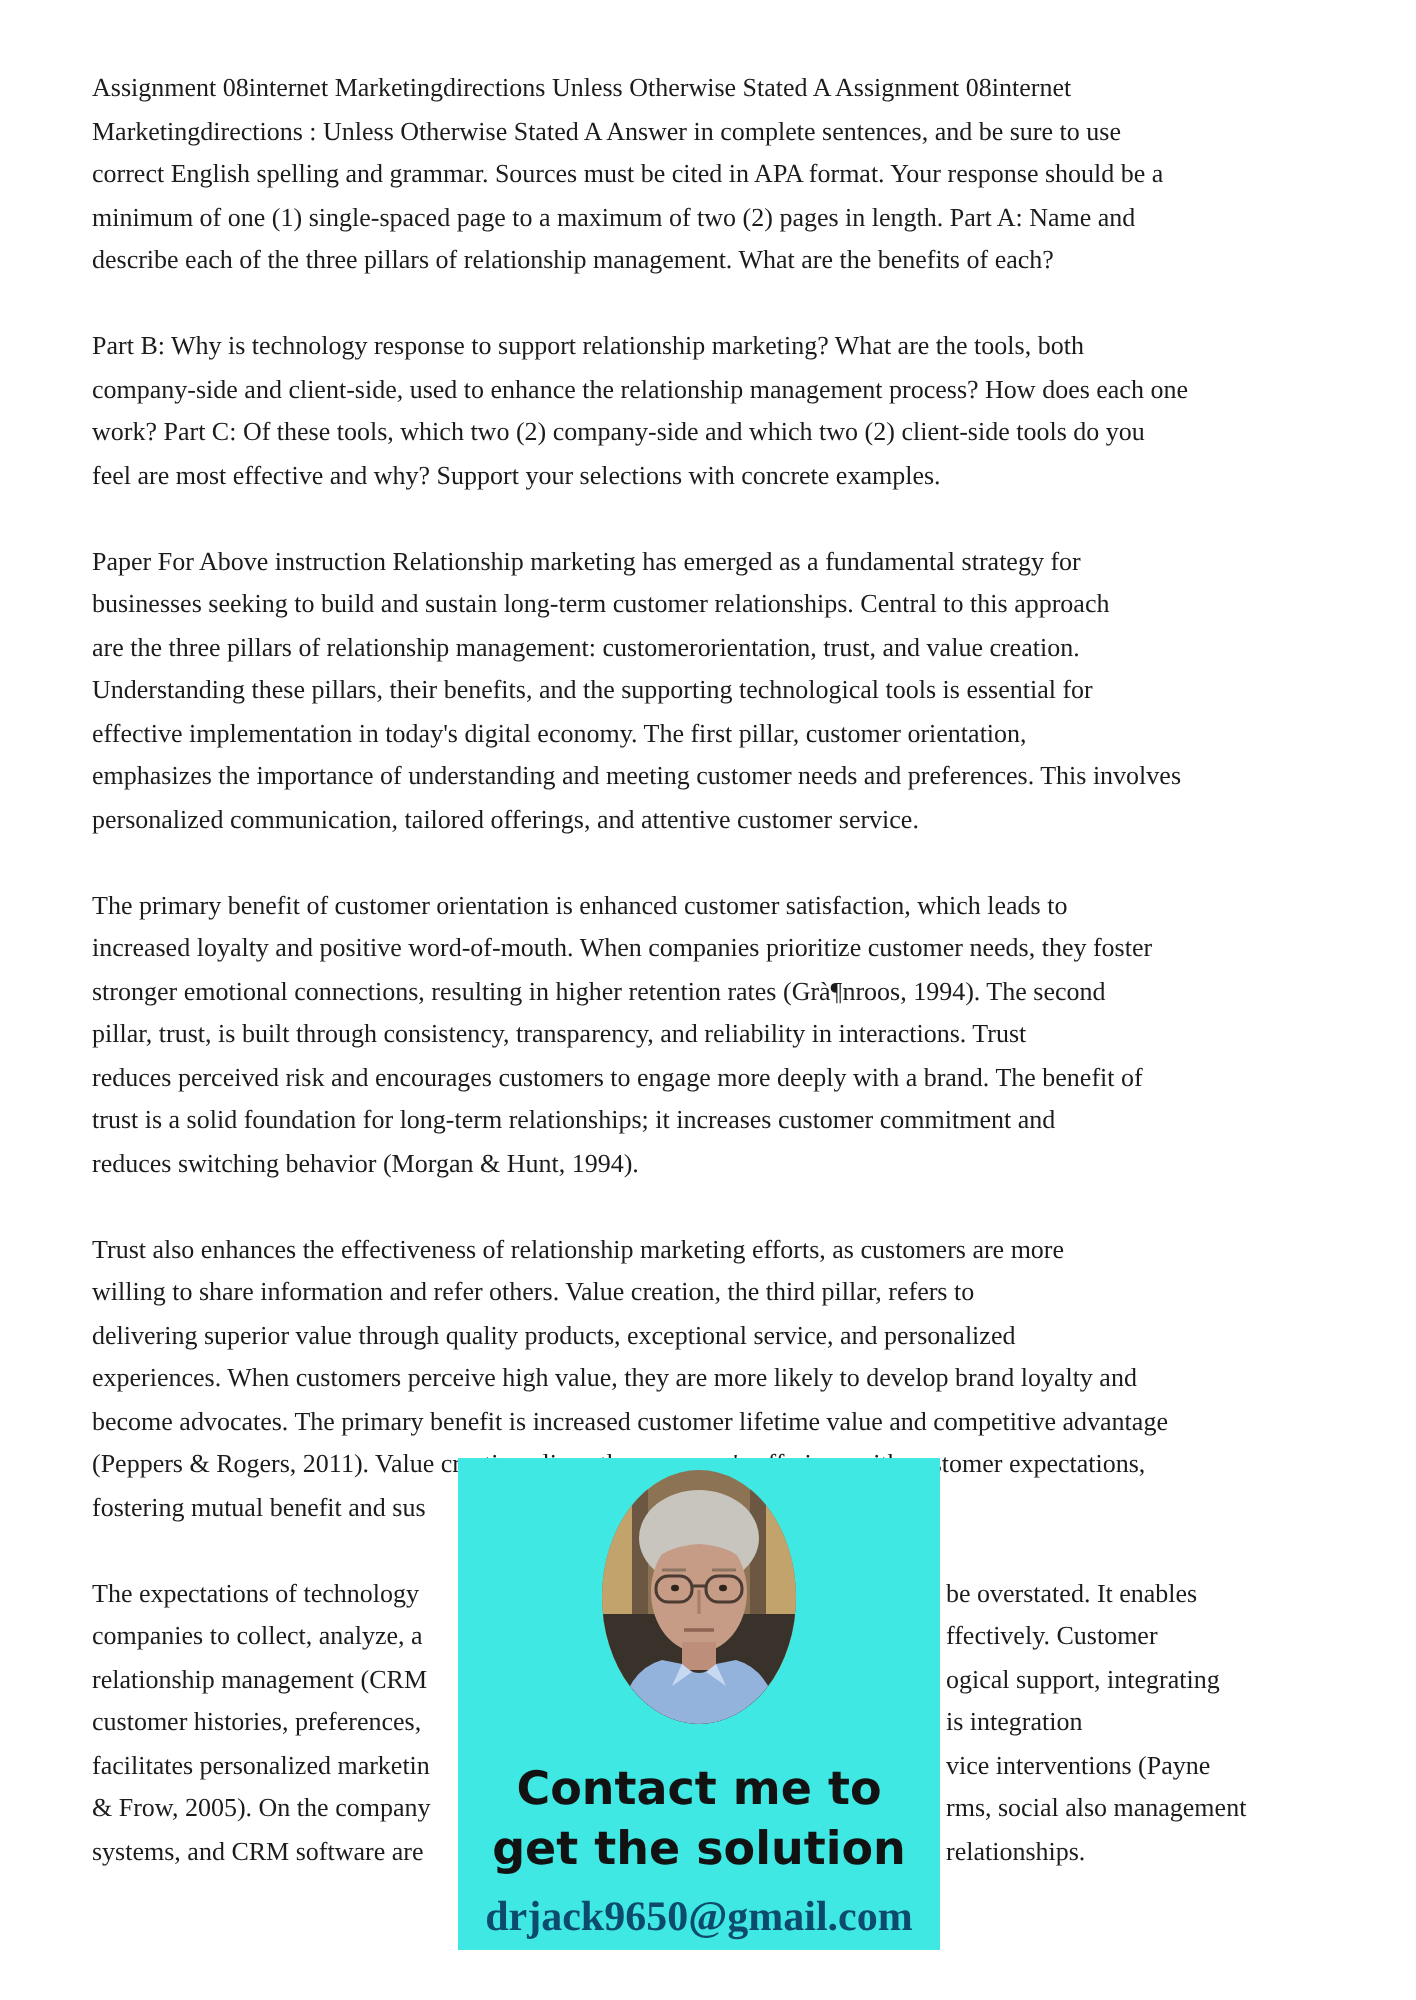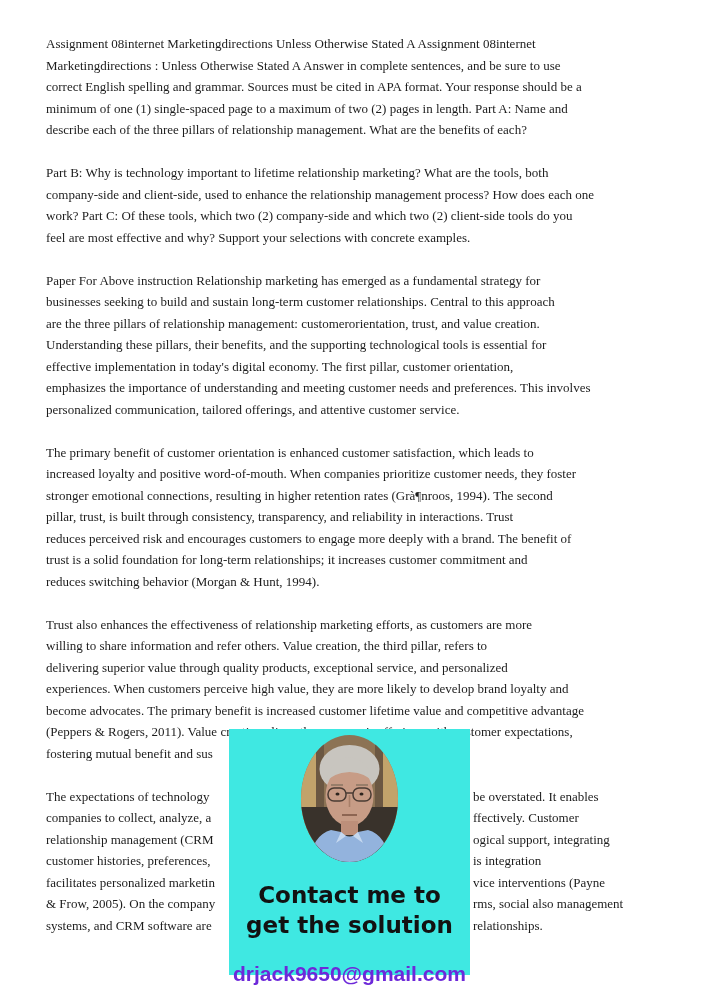--- a/index.html
+++ b/index.html
@@ -33,41 +33,41 @@
   .portrait-wrap { margin-top: 6px; height: 127px; }
   .overlay-heading {
     font-family: "DejaVu Sans", "Liberation Sans", sans-serif;
     font-weight: 700;
     font-size: 23px;
     line-height: 30px;
     color: #121212;
     margin-top: 18px;
   }
   .overlay-email {
-    font-family: Liberation Sans, sans-serif;
+    font-family: Liberation Serif, serif;
     font-weight: 700;
     font-size: 21px;
     line-height: 26px;
-    color: #6d28d9;
-    margin-top: 21px;
+    color: #0c4a6e;
+    margin-top: 5px;
   }
 </style>
 </head>
 <body>
 
 <div id="doc-text">
     <div class="para">
       <div class="line">Assignment 08internet Marketingdirections Unless Otherwise Stated A Assignment 08internet</div>
       <div class="line">Marketingdirections : Unless Otherwise Stated A Answer in complete sentences, and be sure to use</div>
       <div class="line">correct English spelling and grammar. Sources must be cited in APA format. Your response should be a</div>
       <div class="line">minimum of one (1) single-spaced page to a maximum of two (2) pages in length. Part A: Name and</div>
       <div class="line">describe each of the three pillars of relationship management. What are the benefits of each?</div>
     </div>
     <div class="para">
-      <div class="line">Part B: Why is technology important to lifetime relationship marketing? What are the tools, both</div>
+      <div class="line">Part B: Why is technology response to support relationship marketing? What are the tools, both</div>
       <div class="line">company-side and client-side, used to enhance the relationship management process? How does each one</div>
       <div class="line">work? Part C: Of these tools, which two (2) company-side and which two (2) client-side tools do you</div>
       <div class="line">feel are most effective and why? Support your selections with concrete examples.</div>
     </div>
     <div class="para">
       <div class="line">Paper For Above instruction Relationship marketing has emerged as a fundamental strategy for</div>
       <div class="line">businesses seeking to build and sustain long-term customer relationships. Central to this approach</div>
       <div class="line">are the three pillars of relationship management: customerorientation, trust, and value creation.</div>
       <div class="line">Understanding these pillars, their benefits, and the supporting technological tools is essential for</div>
       <div class="line">effective implementation in today's digital economy. The first pillar, customer orientation,</div>

